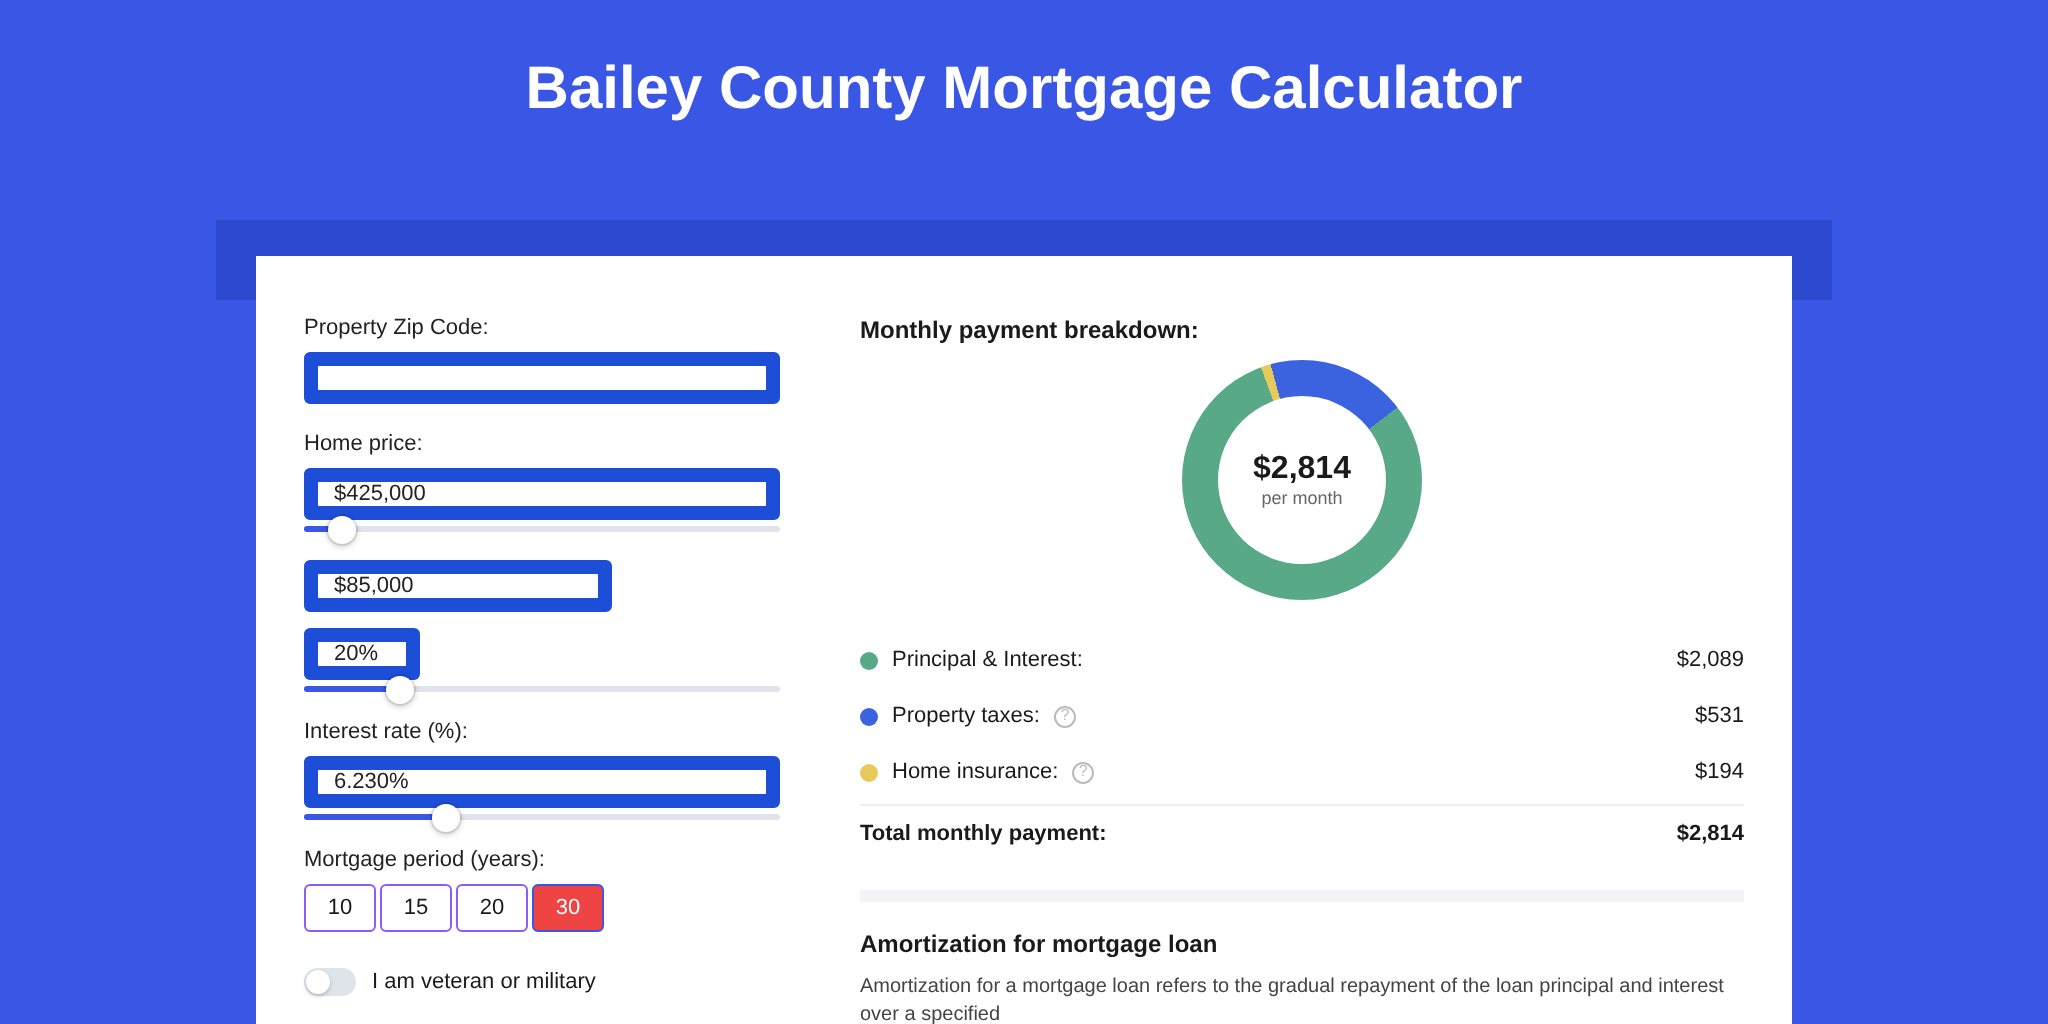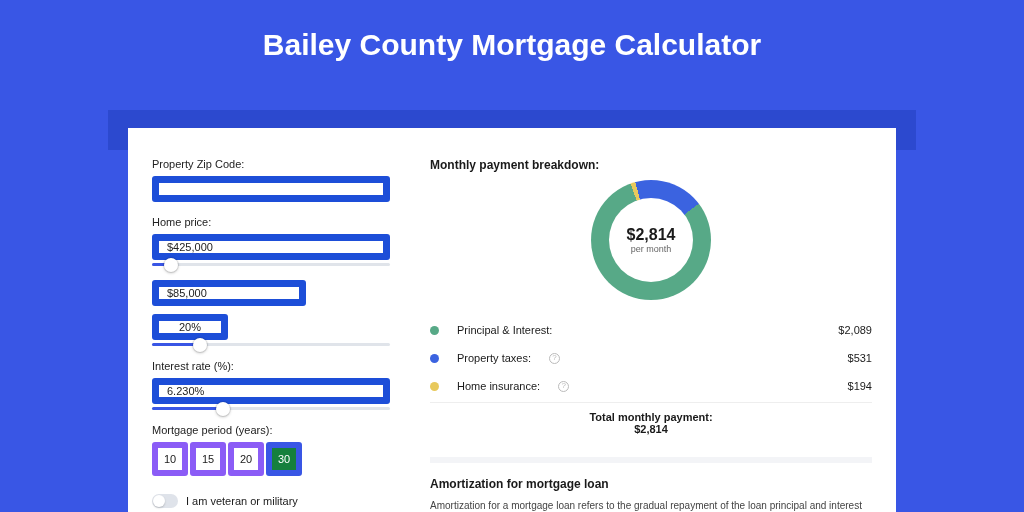--- a/index.html
+++ b/index.html
@@ -59,21 +59,21 @@
     font-size: 11px;
     padding: 0 8px;
     color: #222;
   }
   .row-two {
     display: flex;
     gap: 8px;
     flex-direction: column;
   }
   .row-two .text-input.a { width: 154px; }
-  .row-two .text-input.b { width: 76px; text-align: center; }
+  .row-two .text-input.b { width: 58px; }
 
   .slider-track {
     height: 3px;
     background: #e0e4ea;
     border-radius: 2px;
     margin-top: 3px;
     position: relative;
     width: 238px;
   }
   .slider-fill {
@@ -91,31 +91,31 @@
     transform: translate(-50%, -50%);
   }
   .field-block { margin-bottom: 14px; }
 
   .seg {
     display: flex;
     gap: 2px;
     width: 238px;
   }
   .seg-btn {
-    border: 6px solid #8b5cf6;
+    border: 1px solid #8b5cf6;
     background: #fff;
     font-size: 11px;
     padding: 5px 0;
     width: 36px;
     text-align: center;
     border-radius: 3px;
     cursor: pointer;
   }
   .seg-btn.active {
-    background: #15803d;
+    background: #ef4444;
     color: #fff;
     border-color: #3956e5;
     text-align: center;
   }
 
   .toggle-row {
     display: flex;
     align-items: center;
     gap: 8px;
     margin-top: 18px;
@@ -163,36 +163,36 @@
   .donut-amount { font-size: 16px; font-weight: 700; }
   .donut-sub { font-size: 9px; color: #666; }
 
   .bd-row {
     display: flex;
     align-items: center;
     justify-content: space-between;
     font-size: 11px;
     padding: 8px 0;
   }
-  .bd-left { display: flex; align-items: center; gap: 18px; }
+  .bd-left { display: flex; align-items: center; gap: 7px; }
   .swatch { width: 9px; height: 9px; border-radius: 50%; }
   .sw-green { background: #57a987; }
   .sw-blue  { background: #3b63e0; }
   .sw-yellow{ background: #e8c95c; }
   .help {
     width: 11px; height: 11px;
     border: 1px solid #bbb;
     border-radius: 50%;
     font-size: 8px;
     color: #bbb;
     display: inline-flex;
     align-items: center; justify-content: center;
     line-height: 1;
   }
-  .bd-total { font-weight: 700; border-top: 1px solid #eee; margin-top: 2px; flex-direction: column; }
+  .bd-total { font-weight: 700; border-top: 1px solid #eee; margin-top: 2px; }
   .bd-val { font-weight: 400; }
   .bd-total .bd-val { font-weight: 700; }
 
   .amort {
     border-top: 6px solid #f3f4f7;
     margin-top: 14px;
     padding-top: 14px;
   }
   .amort-title { font-size: 12px; font-weight: 700; margin-bottom: 8px; }
   .amort-body { font-size: 10px; color: #444; line-height: 1.4; }

